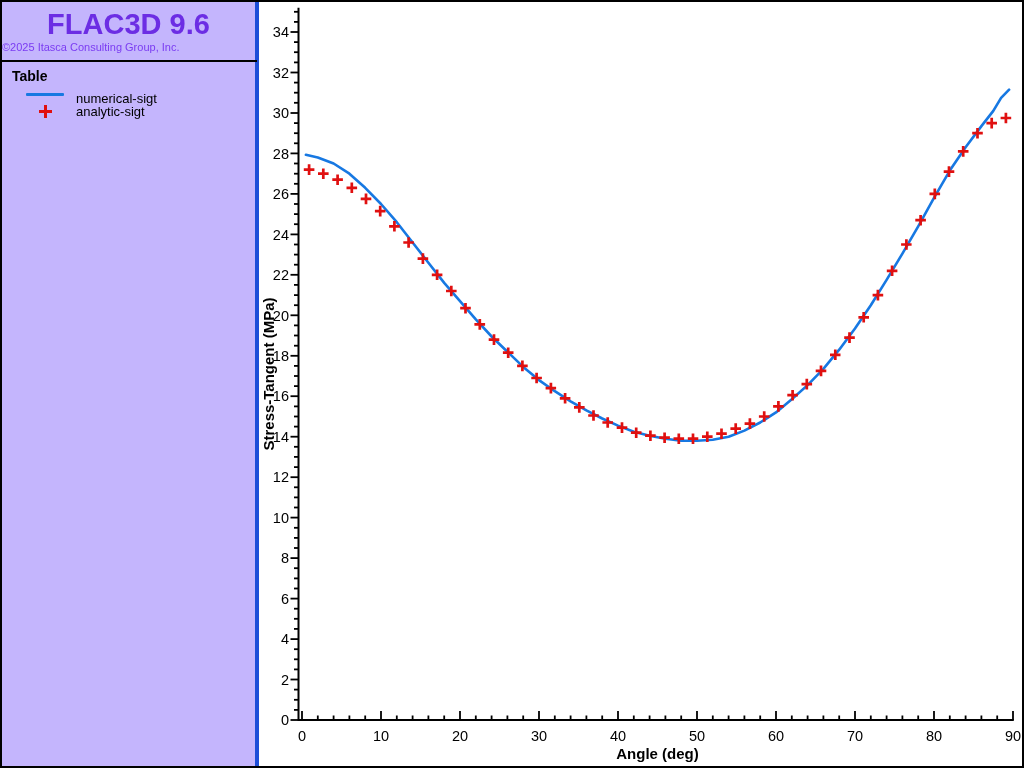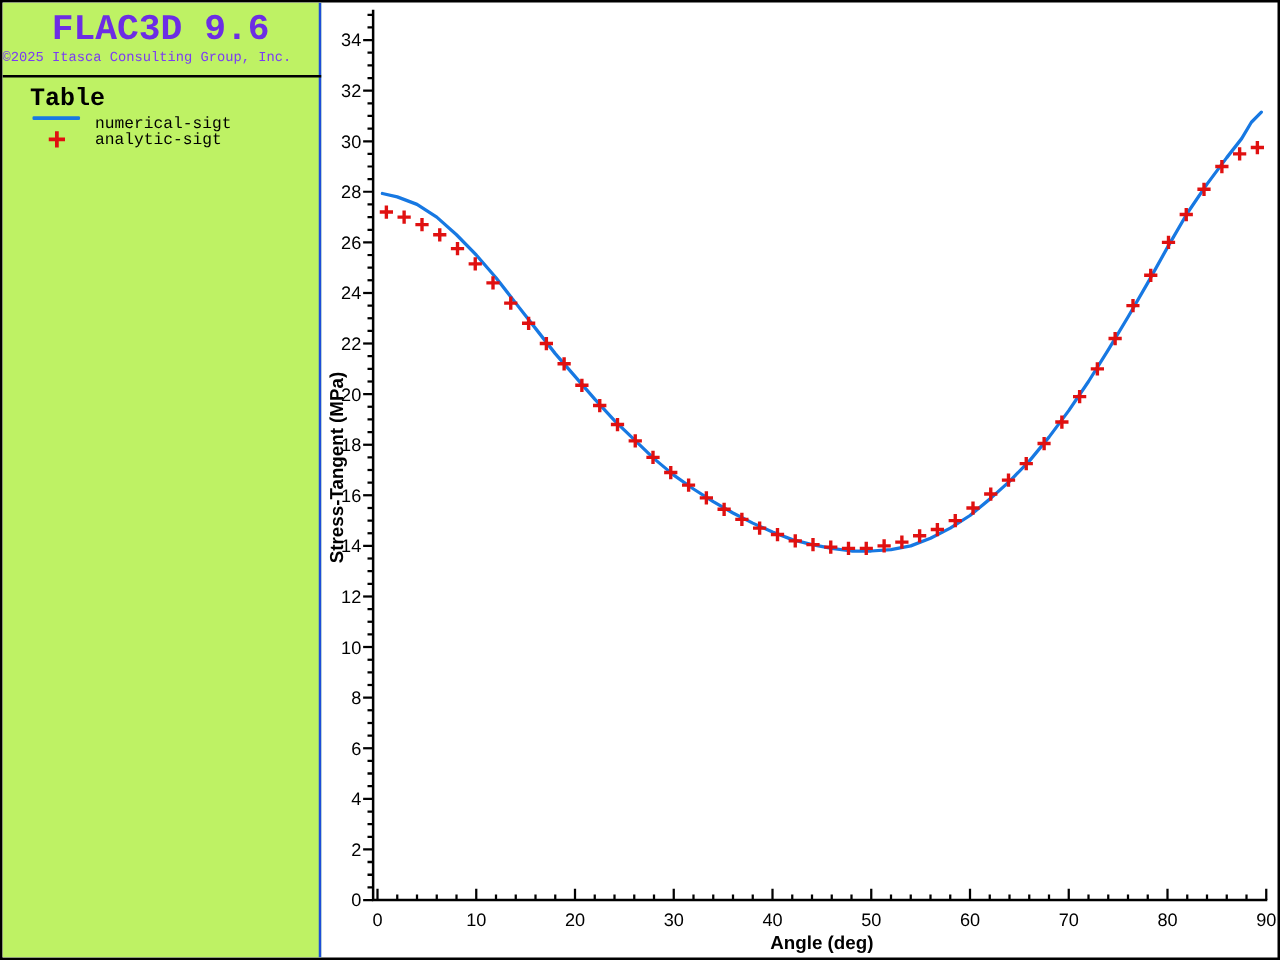--- a/index.html
+++ b/index.html
@@ -2,26 +2,26 @@
 <html><head>
 <meta charset="utf-8">
 <style>
   html,body{margin:0;padding:0;background:#888;}
   .page{position:relative;width:1024px;height:768px;background:#ffffff;
         border:2px solid #000;box-sizing:border-box;overflow:hidden;
         font-family:"Liberation Sans",sans-serif;}
   .chart-svg{position:absolute;left:0;top:0;width:1020px;height:764px;}
   
   .sidebar{position:absolute;left:0;top:0;width:253px;height:100%;
-           background:#bef264;border-right:2px solid #1d4ed8;box-sizing:content-box;font-family:Liberation Mono, monospace;}
+           background:#c4b5fd;border-right:4px solid #1d4ed8;box-sizing:content-box;}
   .logo-title{margin-top:7px;text-align:center;font-size:29px;font-weight:bold;
               color:#6c2de4;line-height:1.05;}
   .logo-sub{font-size:11px;color:#7b3cf2;margin-top:2px;}
   .sidebar-sep{position:absolute;left:0;top:58px;width:255px;height:2px;background:#000;}
-  .legend-header{position:absolute;top:66px;left:22px;font-size:20px;font-weight:bold;color:#000;}
+  .legend-header{position:absolute;top:66px;left:10px;font-size:14px;font-weight:bold;color:#000;}
   .legend-label{position:absolute;left:74px;font-size:13px;color:#000;}
   .legend-line{position:absolute;left:24px;top:91px;width:38px;height:3px;border-radius:1px;}
   .legend-plus{position:absolute;left:37px;top:103px;width:13px;height:13px;}
   .legend-plus::before{content:"";position:absolute;left:5px;top:0;width:3px;height:13px;background:var(--plus-color,#e01010);}
   .legend-plus::after{content:"";position:absolute;left:0;top:5px;width:13px;height:3px;background:var(--plus-color,#e01010);}
   
   .axis-line{stroke:#000;stroke-width:2;fill:none;}
   .tick{stroke:#000;stroke-width:1.8;fill:none;}
   text.tick-label{font-size:14.5px;fill:#000;}
   text.axis-title{font-size:15px;font-weight:bold;fill:#000;}

